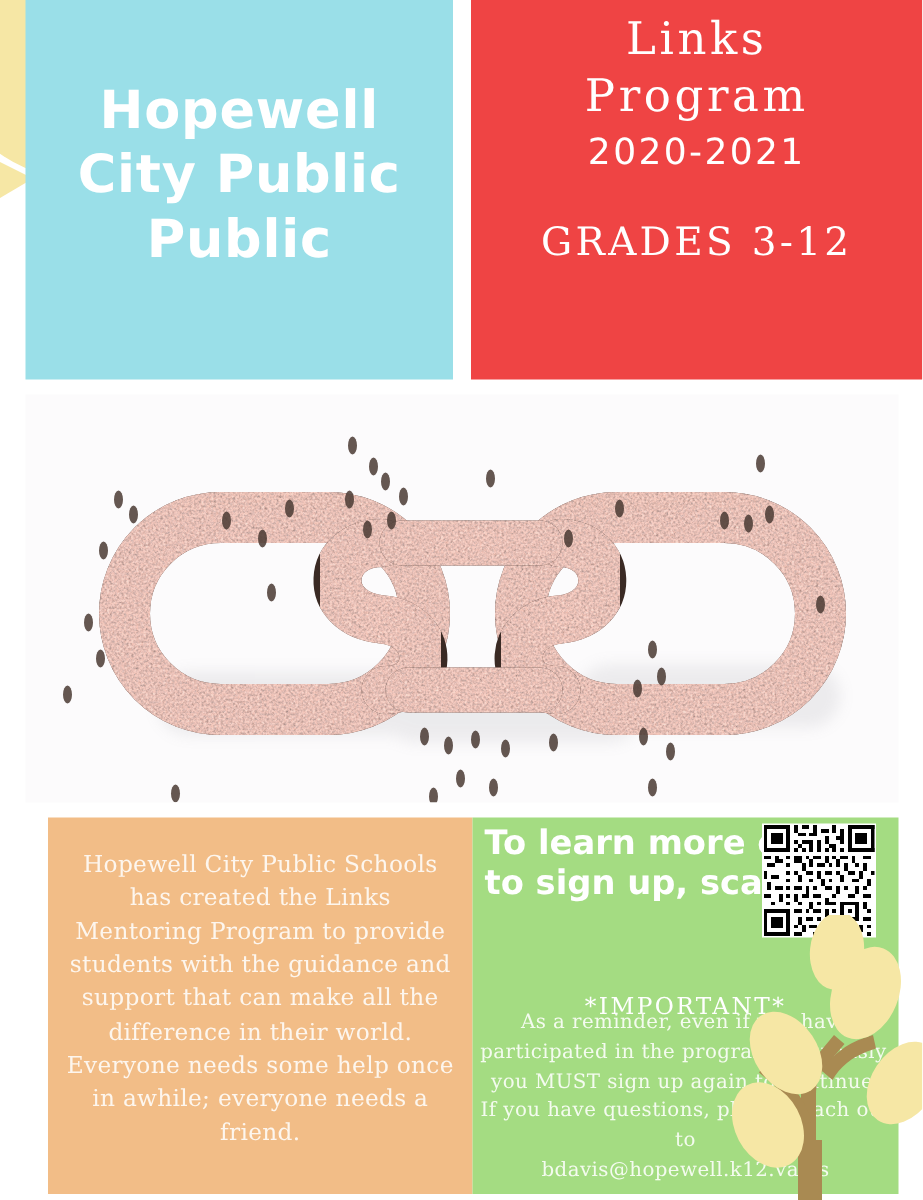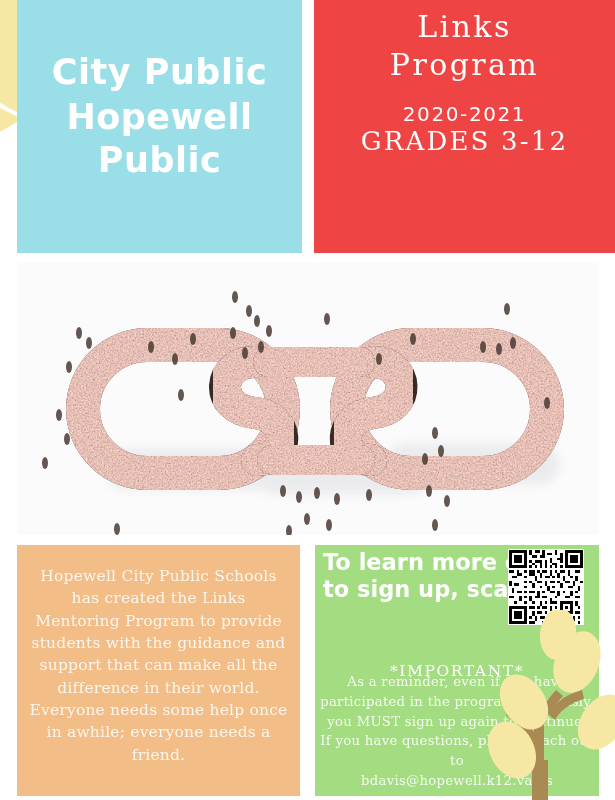--- a/index.html
+++ b/index.html
@@ -79,46 +79,47 @@
     font-family: "DejaVu Serif", serif;
     font-weight: 400;
     font-size: 30px;
     line-height: 1.27;
     letter-spacing: 2.4px;
     padding: 0 10px;
   }
   .prog-title .ln { display: block; }
   .prog-years {
     font-family: "DejaVu Sans", sans-serif;
-    font-size: 20px;
+    font-size: 24px;
     letter-spacing: 1.6px;
-    margin-top: 18px;
+    margin-top: 3px;
   }
   .prog-grades {
     font-family: "DejaVu Serif", serif;
     font-size: 26px;
     letter-spacing: 2.2px;
+    margin-top: 32px;
   }
 
   
   .photo {
     position: absolute;
     left: 17px;
     top: 263px;
     width: 582px;
     height: 272px;
     background: #fcfbfc;
     overflow: hidden;
   }
   .photo svg { display: block; }
 
   
   .panel-orange {
     position: absolute;
-    left: 17px;
+    left: 32px;
     top: 545px;
     width: 283px;
     height: 251px;
     background: #f2bd87;
     overflow: hidden;
   }
   .orange-text {
     position: absolute;
     left: 10px; right: 10px;
     top: 20px;
@@ -213,22 +214,22 @@
         <polygon points="123,40 160,57 122,74"></polygon>
         <polygon points="112,109 143,116 112,134"></polygon>
         <polygon points="64,124 110,124 87,158"></polygon>
         <polygon points="0,108 22,119 0,132"></polygon>
       </g>
     </svg>
   </div>
 
   <div class="panel-blue">
     <div class="school-title">
+      <span class="ln ln1">Hopewell</span>
       <span class="ln ln2">City Public</span>
-      <span class="ln ln1">Hopewell</span>
       <span class="ln ln3">Public</span>
     </div>
   </div>
 
   <div class="panel-pink">
     <div class="pink-inner">
       <div class="prog-title">
         <span class="ln">Links</span>
         <span class="ln">Program</span>
       </div>

